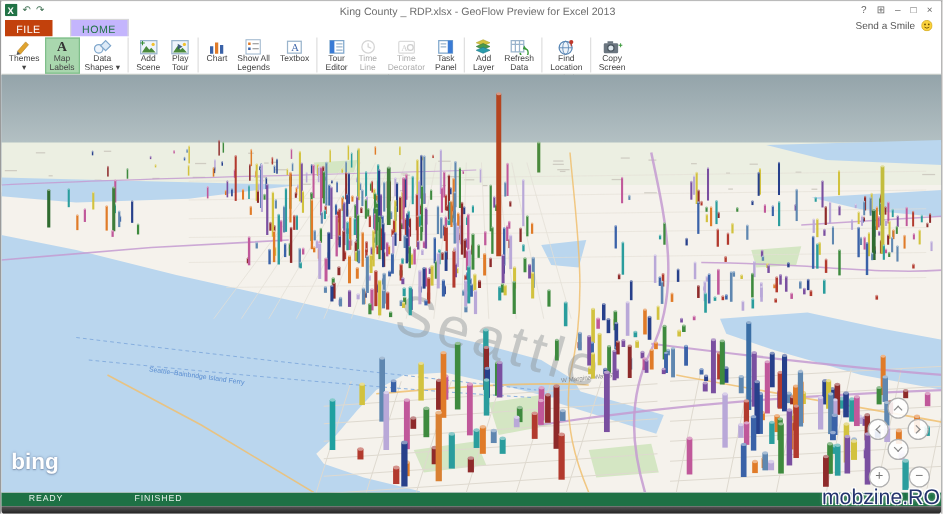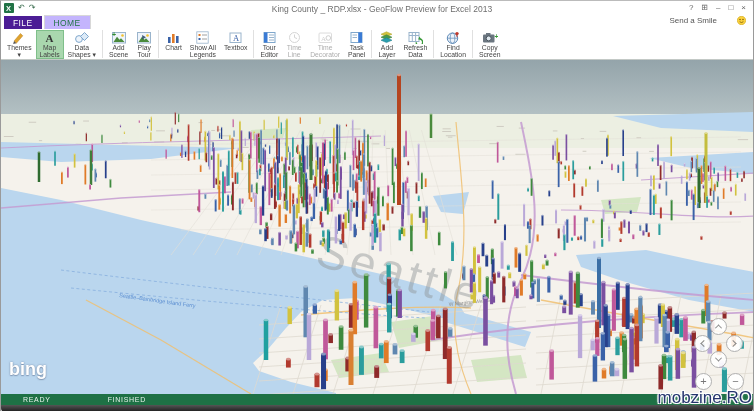--- a/index.html
+++ b/index.html
@@ -7,26 +7,26 @@
   .window{position:relative;width:754px;height:411px;background:#fff;
     font-family:"Liberation Sans",sans-serif;overflow:hidden;
     border-left:1px solid #9a9a9a;border-right:1px solid #9a9a9a;border-top:1px solid #bbb;}
   
   .titlebar{position:relative;height:14px;background:#fff;display:flex;align-items:center;}
   .qat{display:flex;align-items:center;gap:4px;margin-left:3px;z-index:2;}
   .qat .glyph{font-size:8px;color:#3c6e50;line-height:10px;}
   .apptitle{position:absolute;left:0;right:0;top:3px;text-align:center;font-size:8.5px;color:#6e6e6e;margin-left:10px;}
   .win-controls{margin-left:auto;display:flex;gap:8px;margin-right:7px;z-index:2;}
   .win-controls span{font-size:8px;color:#666;line-height:12px;cursor:default;}
-  .send-smile{position:absolute;top:15px;right:7px;display:flex;align-items:center;gap:20px;
+  .send-smile{position:absolute;top:15px;right:7px;display:flex;align-items:center;gap:5px;
     font-size:8px;color:#555;z-index:6;}
   
   .tabrow{height:14px;display:flex;align-items:flex-end;background:#fff;padding-left:3px;}
   .tab{font-size:8.5px;letter-spacing:.4px;padding:2px 9px 1px;line-height:10px;}
-  .tab.file{background:#4c1d95;color:#fff;margin-right:2px;}
+  .tab.file{background:#c2410c;color:#fff;margin-right:14px;}
   .tab.home{color:#217346;background:#c4b5fd;border:1px solid #d8d8d8;border-bottom:none;}
   
   .ribbon{height:31px;background:#fff;display:flex;align-items:stretch;border-bottom:1px solid #c3c9c6;padding-left:2px;}
   .rgroup{display:flex;flex-direction:column;}
   .rbuttons{display:flex;flex:1;align-items:flex-start;padding-top:1px;}
   .rbtn{display:flex;flex-direction:column;align-items:center;padding:0 3px;min-width:24px;border:1px solid transparent;}
   .rbtn .ric{height:13px;display:flex;align-items:center;justify-content:center;}
   .rbtn .rlb{font-size:6.8px;line-height:7.2px;color:#444;text-align:center;white-space:nowrap;}
   .rbtn.active{background:#a9d7ae;border-color:#7fbf8a;}
   .rbtn.disabled{opacity:.45;filter:grayscale(1);}

